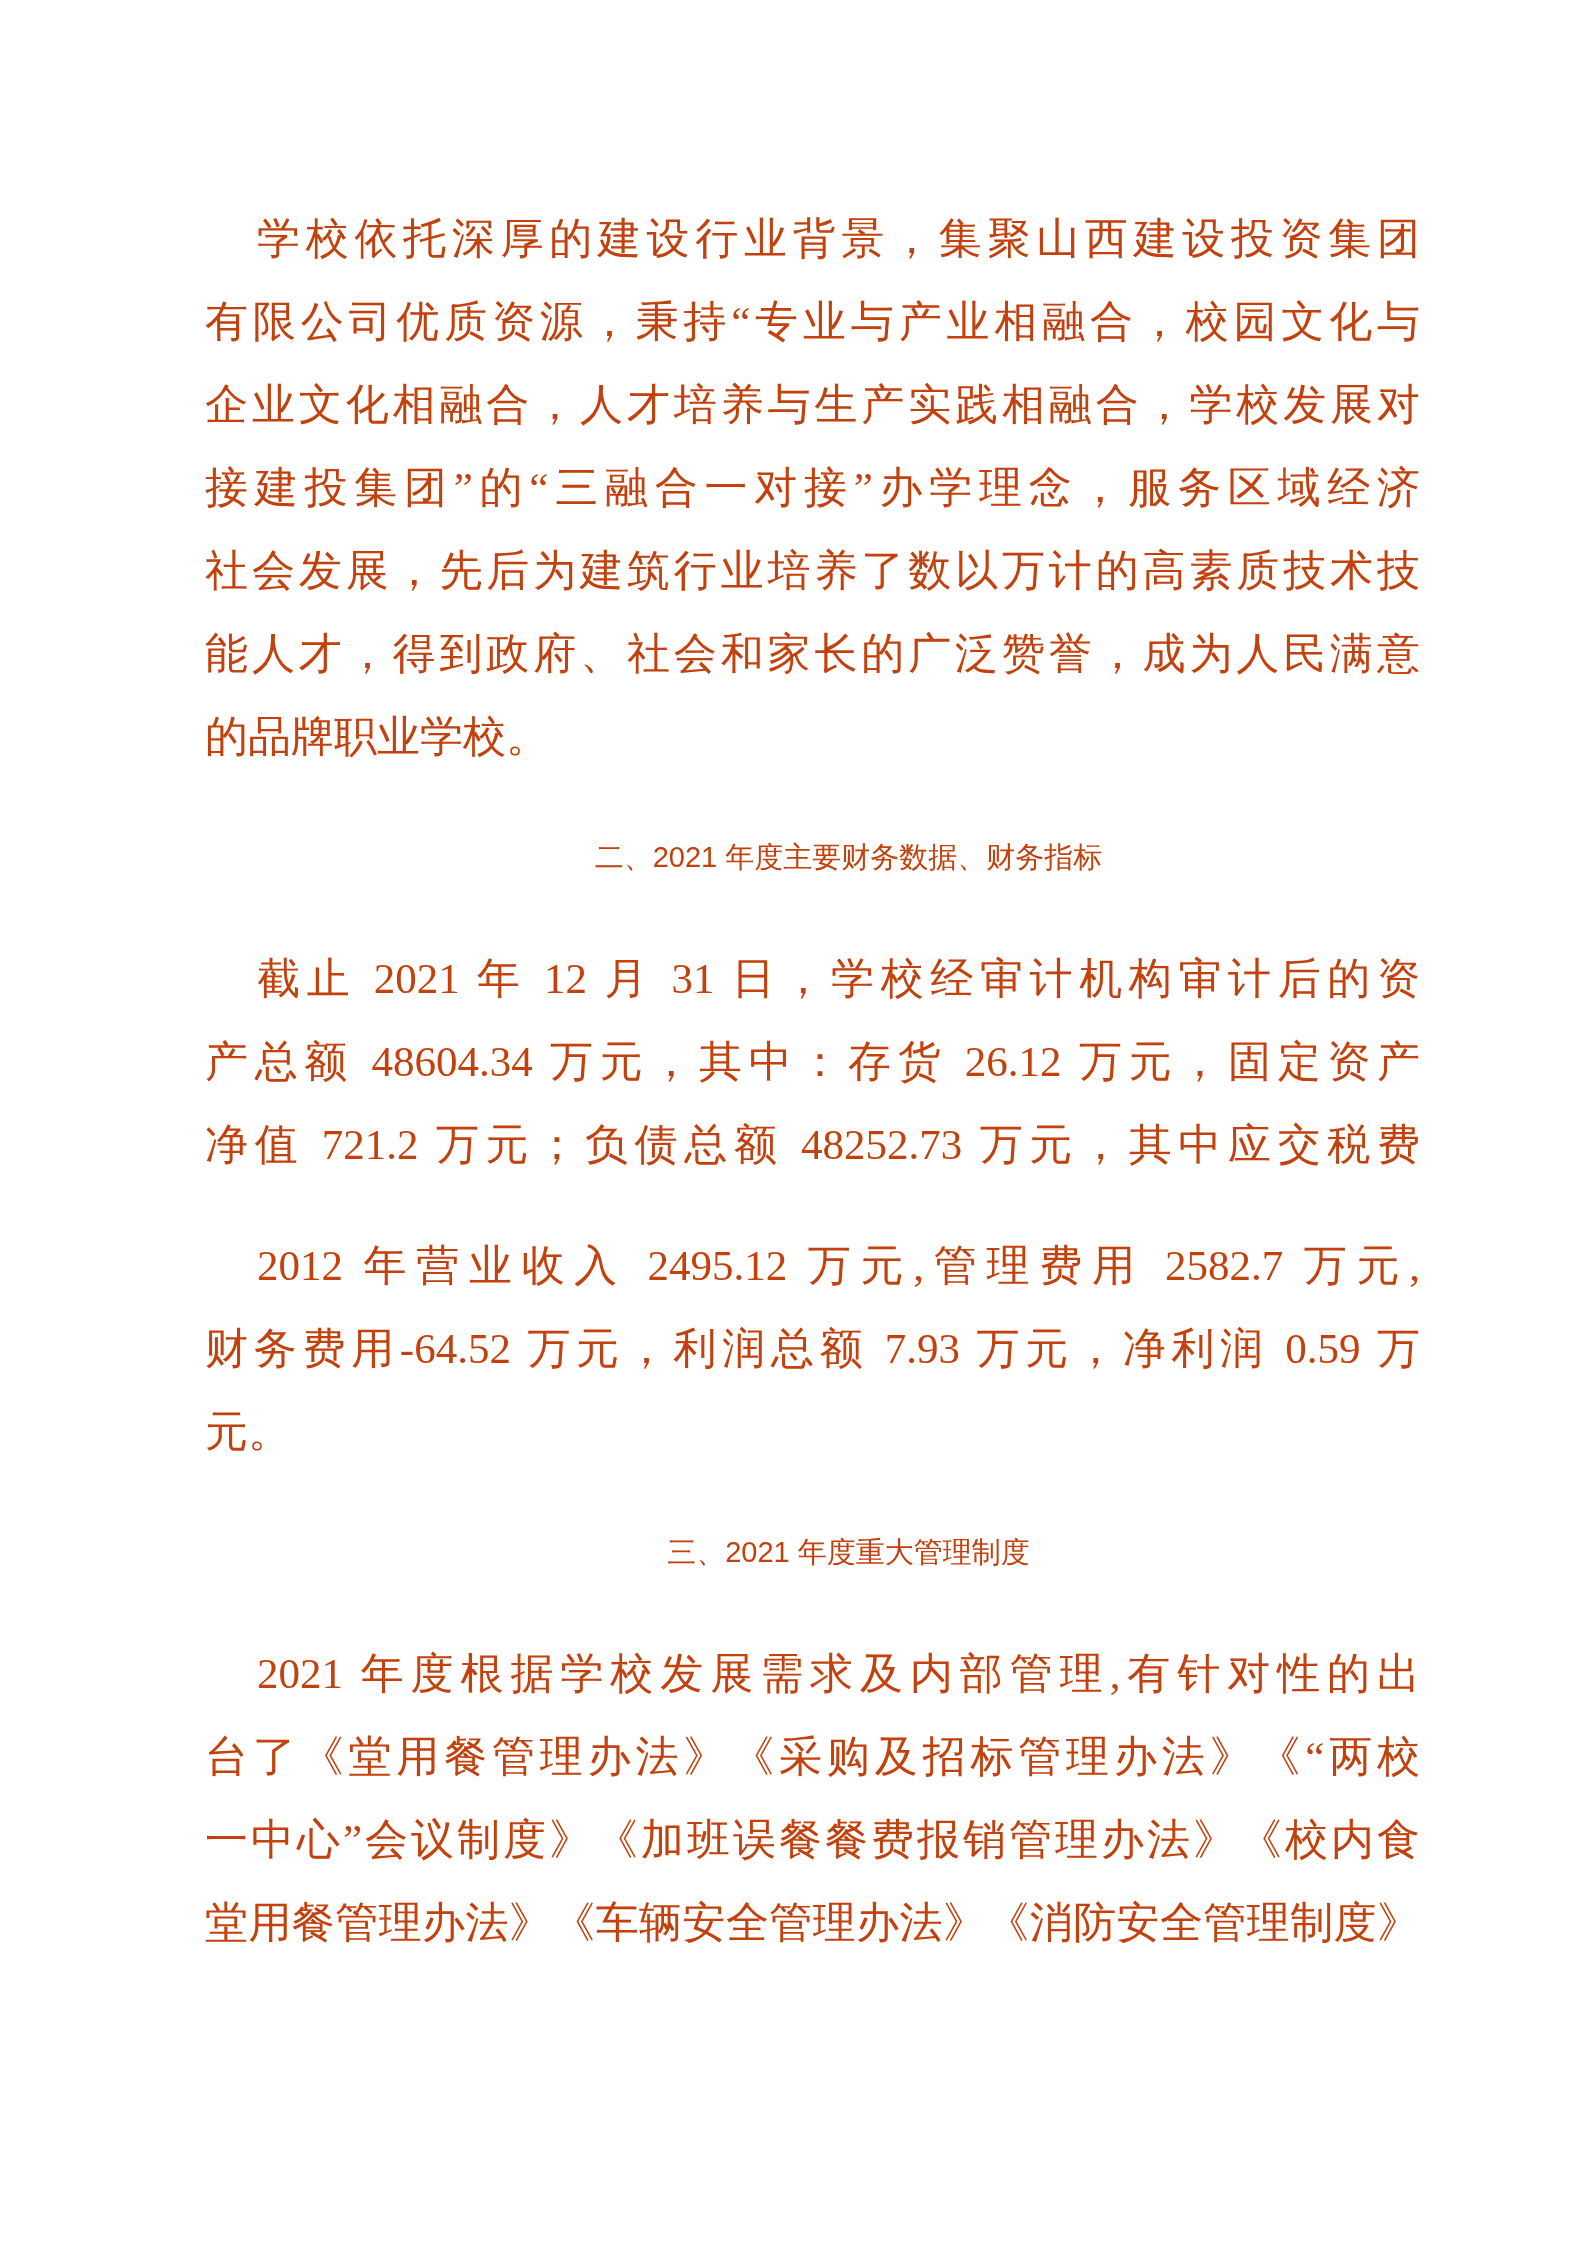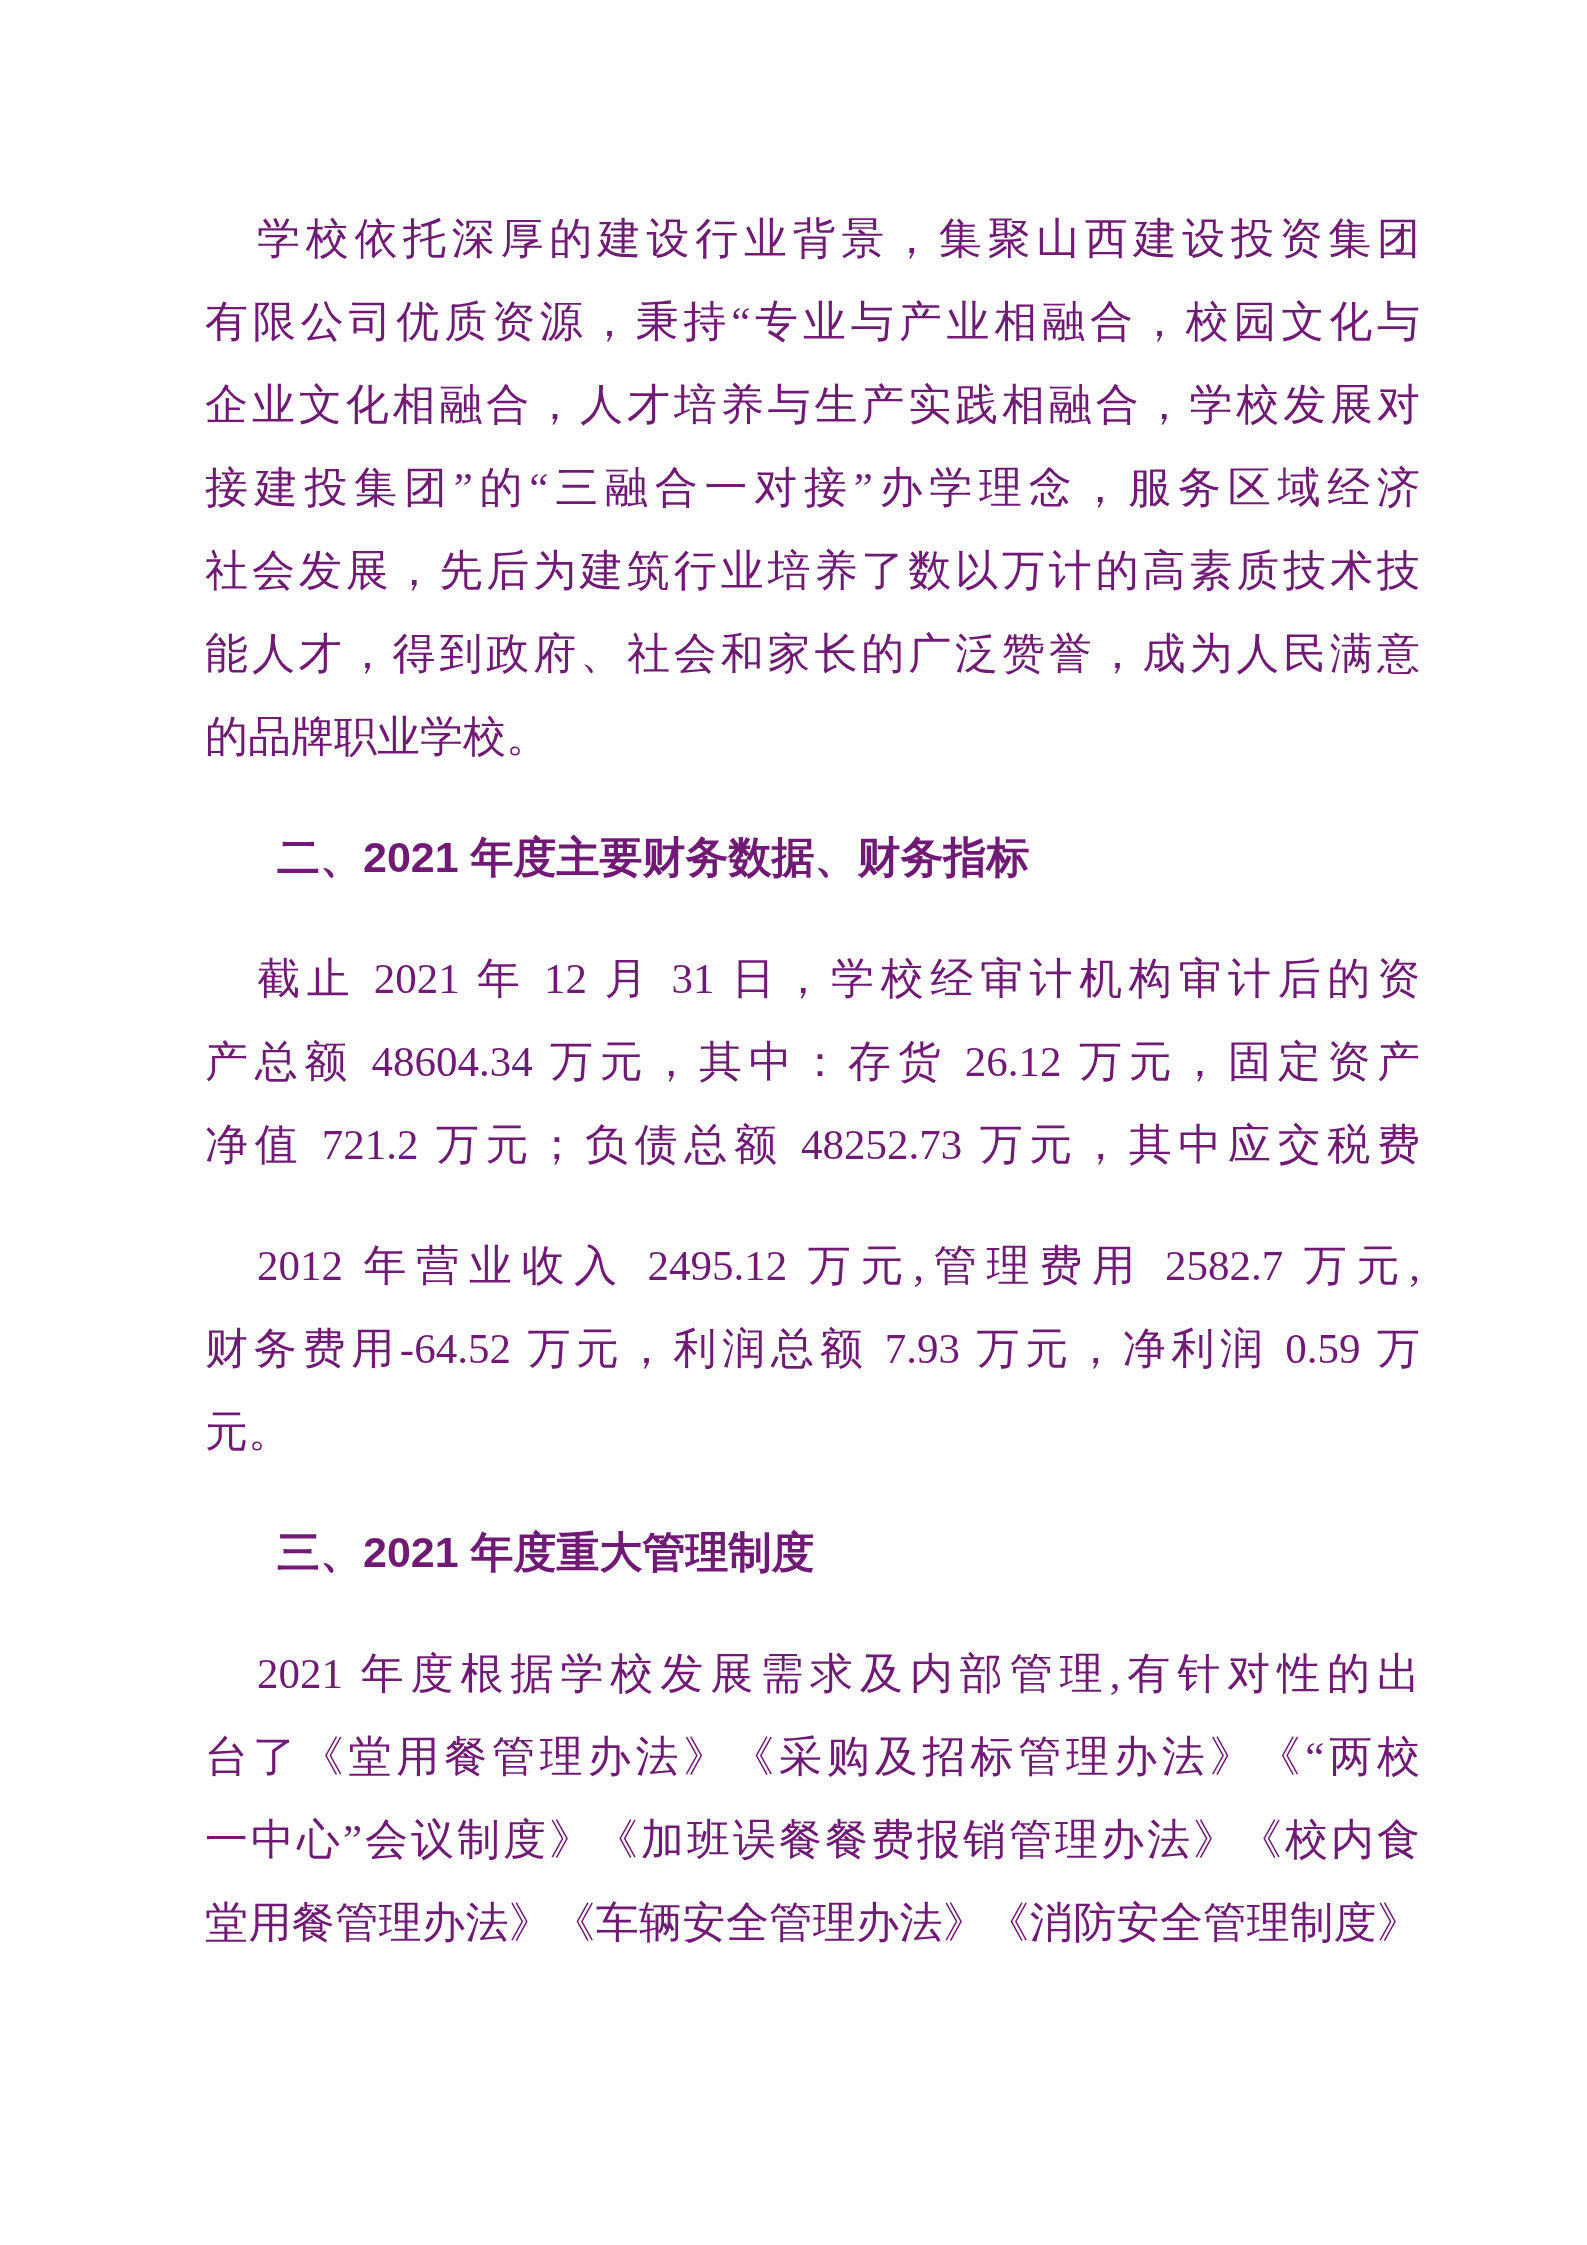--- a/index.html
+++ b/index.html
@@ -5,21 +5,21 @@
   html, body {
     margin: 0;
     padding: 0;
     background: #ffffff;
   }
   .page {
     position: relative;
     width: 1587px;
     height: 2245px;
     background: #ffffff;
-    color: #701a75;
+    color: #c2410c;
     overflow: hidden;
     font-family: "Liberation Serif", "DejaVu Serif", serif;
   }
   .content {
     position: absolute;
     left: 205px;
     top: 197px;
     width: 1215px;
   }
   .para {
@@ -36,25 +36,26 @@
   }
   .line.indent {
     text-indent: 52px;
   }
   .line.short-last {
     text-align: right;
     text-align-last: left;
   }
   .heading {
     font-family: "Liberation Sans", "DejaVu Sans", sans-serif;
-    font-weight: 700;
-    font-size: 43px;
+    font-weight: 400;
+    font-size: 29px;
     line-height: 83px;
     margin: 0 0 38px 0;
     padding-left: 72px;
+    text-align: center;
   }
 </style>
 </head>
 <body>
 
 <div class="page">
   <div class="content">
 
     <div class="para">
       <div class="line indent">学校依托深厚的建设行业背景，集聚山西建设投资集团</div>

